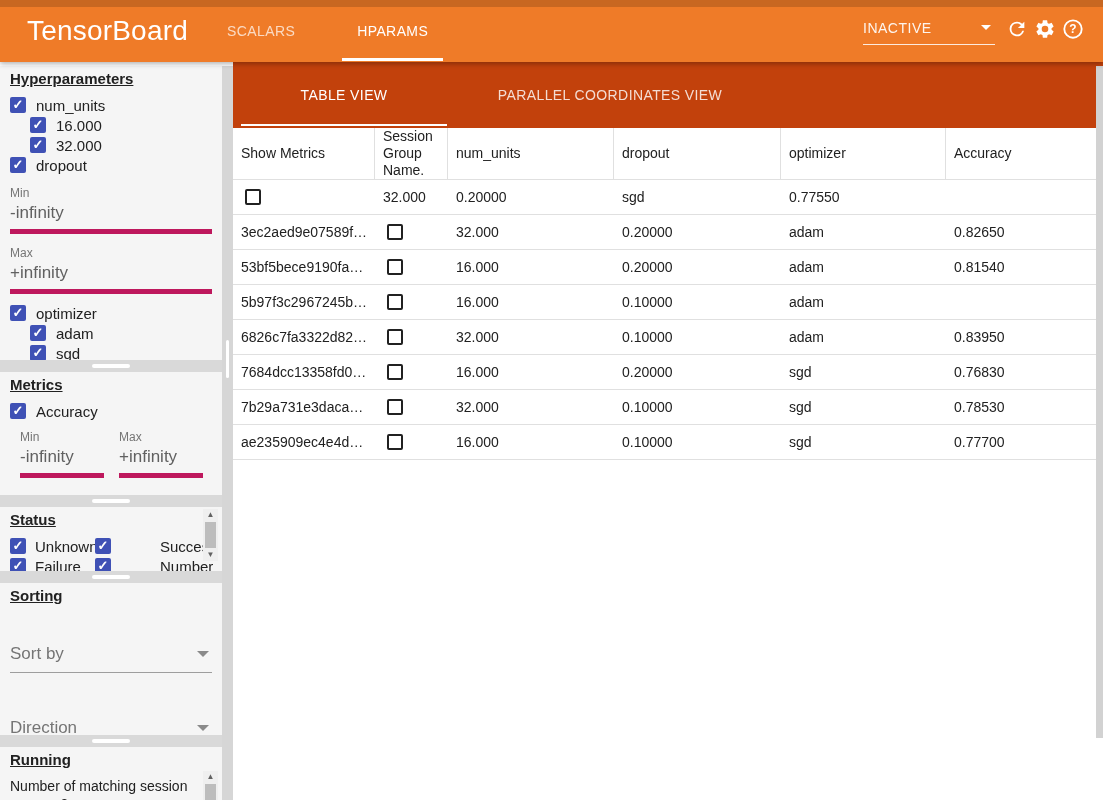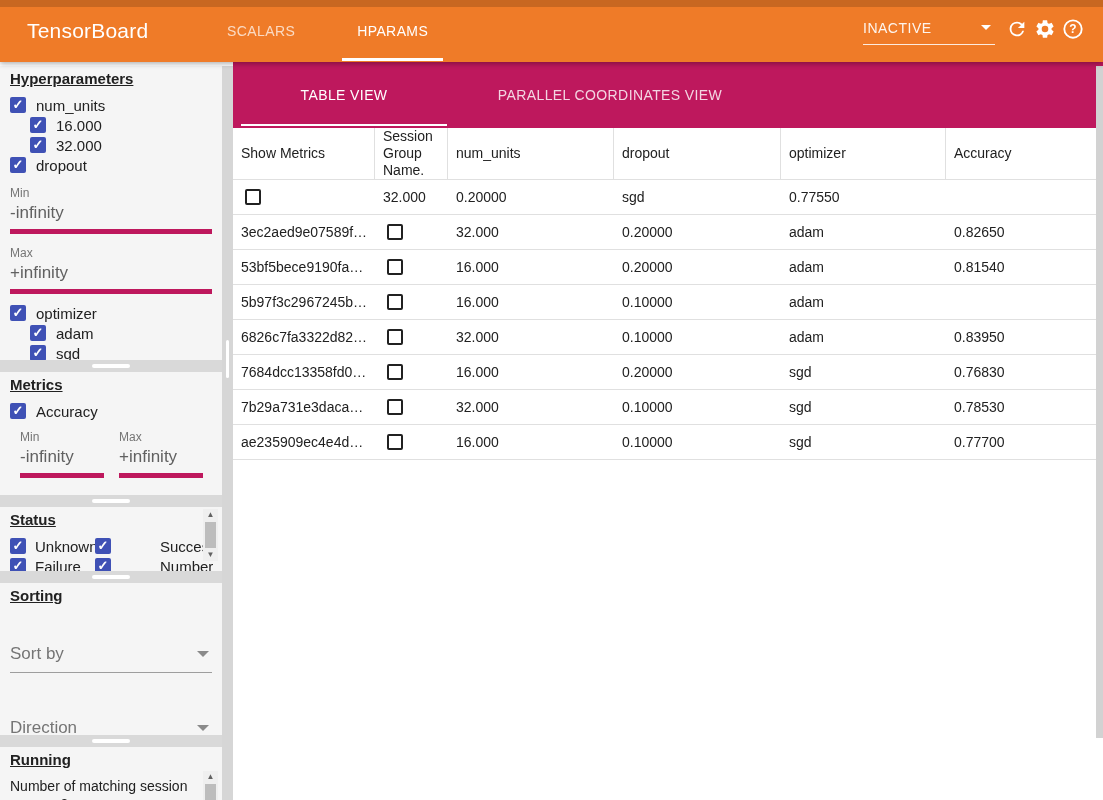--- a/index.html
+++ b/index.html
@@ -5,21 +5,21 @@
   * { margin:0; padding:0; box-sizing:border-box; }
   html,body { width:1103px; height:800px; overflow:hidden; background:#fff;
     font-family:"Liberation Sans", sans-serif; color:#212121; }
 
   
   .toolbar { position:absolute; left:0; top:0; width:1103px; height:62px;
     background:#ef7b28; box-shadow:0 2px 5px rgba(0,0,0,.3); z-index:20; }
   .toolbar-darkstrip { position:absolute; left:0; top:0; width:100%; height:7px;
     background:rgba(0,0,0,.16); }
   .logo { position:absolute; left:27px; top:0; height:62px; display:flex; align-items:center;
-    color:#fff; font-size:21px; font-weight:500; letter-spacing:.2px; }
+    color:#fff; font-size:28px; font-weight:500; letter-spacing:.2px; }
   .top-tabs { position:absolute; left:196px; top:0; height:62px; display:flex; }
   .top-tab { height:62px; display:flex; align-items:center; padding:0 31px;
     font-size:14px; letter-spacing:.4px; color:rgba(255,255,255,.72); position:relative; cursor:pointer; }
   .top-tab.active { color:#fff; }
   .top-tab.active::after { content:""; position:absolute; left:16px; right:16px; bottom:1px;
     height:3px; background:#fff; }
   .toolbar-right { position:absolute; right:18px; top:0; height:62px; display:flex;
     align-items:center; gap:4px; }
   .status-select { width:132px; position:relative; margin-right:6px; cursor:pointer;
     border-bottom:1px solid rgba(255,255,255,.85); padding:2px 0 7px 0; }
@@ -76,21 +76,21 @@
   .paging-text { font-size:14px; color:#212121; line-height:18px; width:180px; margin-top:4px; }
 
   
   .gutter { position:absolute; left:222px; top:66px; width:11px; height:734px;
     background:#d6d6d6; cursor:col-resize; }
   .gutter .vhandle { position:absolute; left:4px; top:274px; width:3px; height:38px;
     background:#fff; border-radius:2px; }
 
   
   .main { position:absolute; left:233px; top:62px; width:870px; height:738px; background:#fff; }
-  .viewtabs { height:66px; background:#be185d; display:flex; padding-left:8px; }
+  .viewtabs { height:66px; background:#c2410c; display:flex; padding-left:8px; }
   .viewtab { height:66px; display:flex; align-items:center; justify-content:center;
     color:rgba(255,255,255,.82); font-size:14px; letter-spacing:.4px; position:relative; cursor:pointer; }
   .viewtab.active { color:#fff; }
   .viewtab.active::after { content:""; position:absolute; left:0; right:0; bottom:2px;
     height:2px; background:#fff; }
   .vt1 { width:206px; } .vt2 { width:326px; } .vt3 { width:314px; }
 
   .htable { width:100%; }
   .hrow { display:grid; grid-template-columns:142px 73px 166px 167px 165px 1fr; }
   .hrow.head { height:52px; border-bottom:1px solid #e0e0e0; }

